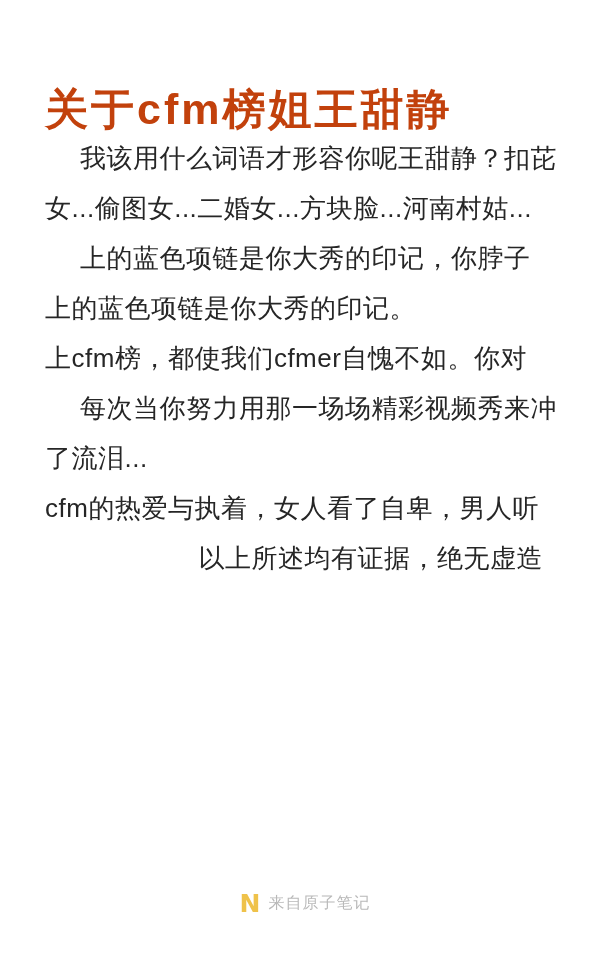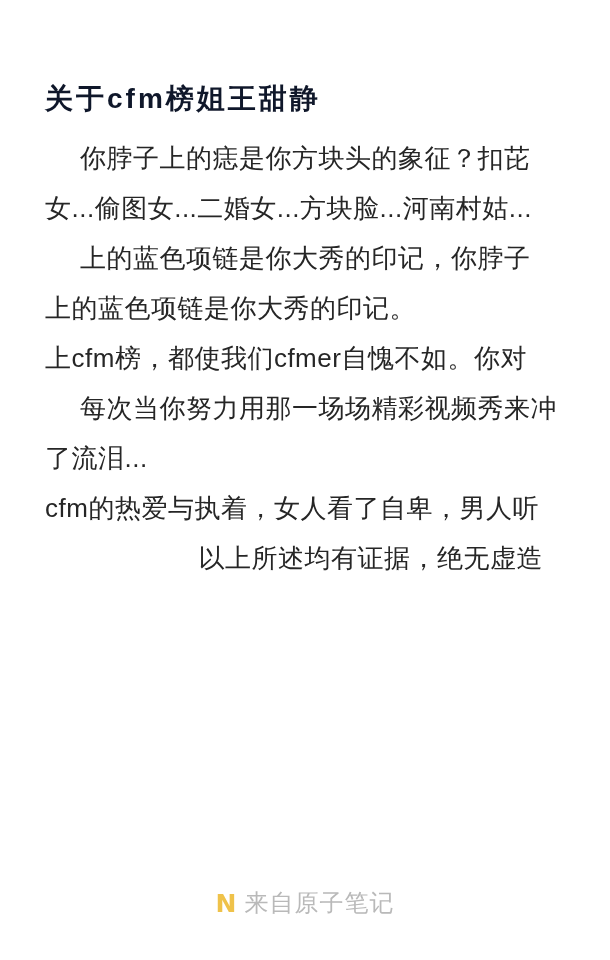--- a/index.html
+++ b/index.html
@@ -12,24 +12,24 @@
     width: 610px;
     height: 960px;
     background: #ffffff;
     overflow: hidden;
     font-family: "Liberation Sans", "DejaVu Sans", sans-serif;
   }
   .title {
     position: absolute;
     left: 45px;
     top: 56px;
-    font-size: 28px;
+    font-size: 43px;
     line-height: 48px;
     font-weight: 700;
-    color: #0f172a;
+    color: #c2410c;
     letter-spacing: 3px;
     white-space: nowrap;
   }
   .content {
     position: absolute;
     left: 45px;
     top: 133px;
     width: 520px;
   }
   .line {
@@ -60,35 +60,35 @@
   }
   .logo-n {
     color: #EFC24A;
     font-weight: 800;
     font-size: 25px;
     line-height: 25px;
     font-family: "DejaVu Sans", sans-serif;
   }
   .footer-label {
     color: #B9B9B9;
-    font-size: 24px;
+    font-size: 16px;
     line-height: 30px;
     letter-spacing: 1px;
     white-space: nowrap;
   }
 </style>
 </head>
 <body>
 
 <div class="page">
 
   <h1 class="title">关于cfm榜姐王甜静</h1>
 
   <div class="content">
-    <div class="line indent">你脖子上的痣是你方块头的象征？扣芘</div>
+    <div class="line indent">我该用什么词语才形容你呢王甜静？扣芘</div>
     <div class="line">女...偷图女...二婚女...方块脸...河南村姑...</div>
     <div class="line indent">上的蓝色项链是你大秀的印记，你脖子</div>
     <div class="line">上的蓝色项链是你大秀的印记。</div>
     <div class="line">上cfm榜，都使我们cfmer自愧不如。你对</div>
     <div class="line indent">每次当你努力用那一场场精彩视频秀来冲</div>
     <div class="line">了流泪...</div>
     <div class="line">cfm的热爱与执着，女人看了自卑，男人听</div>
     <div class="line align-right">以上所述均有证据，绝无虚造</div>
   </div>
 

